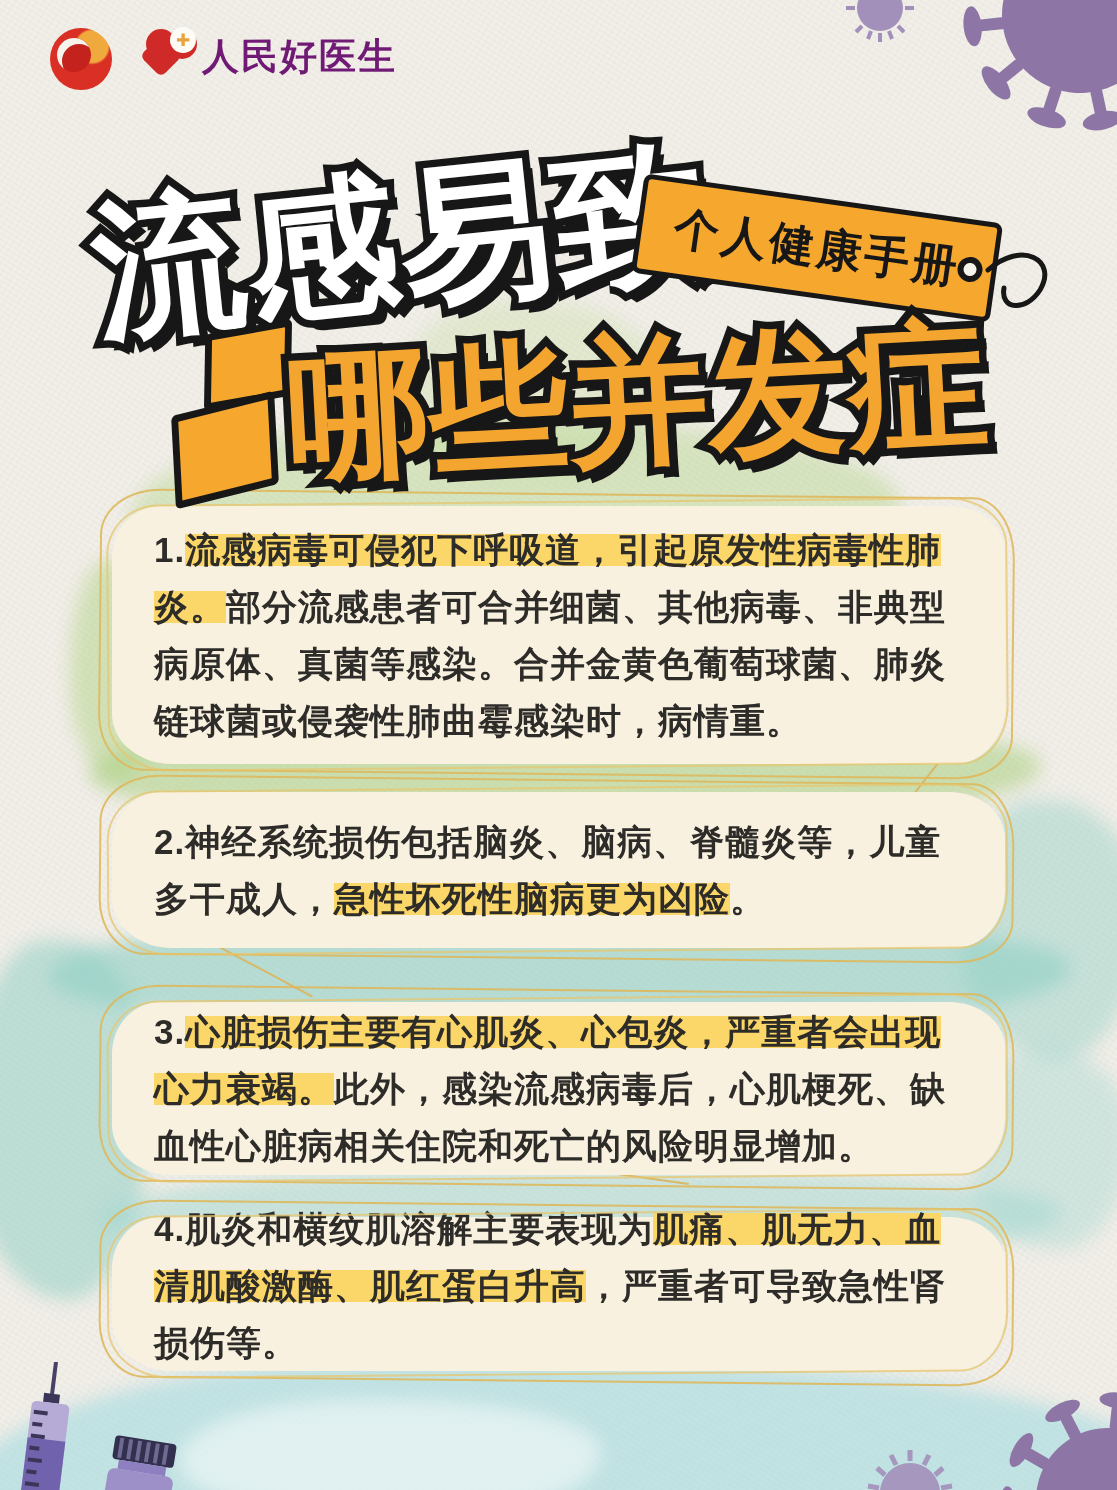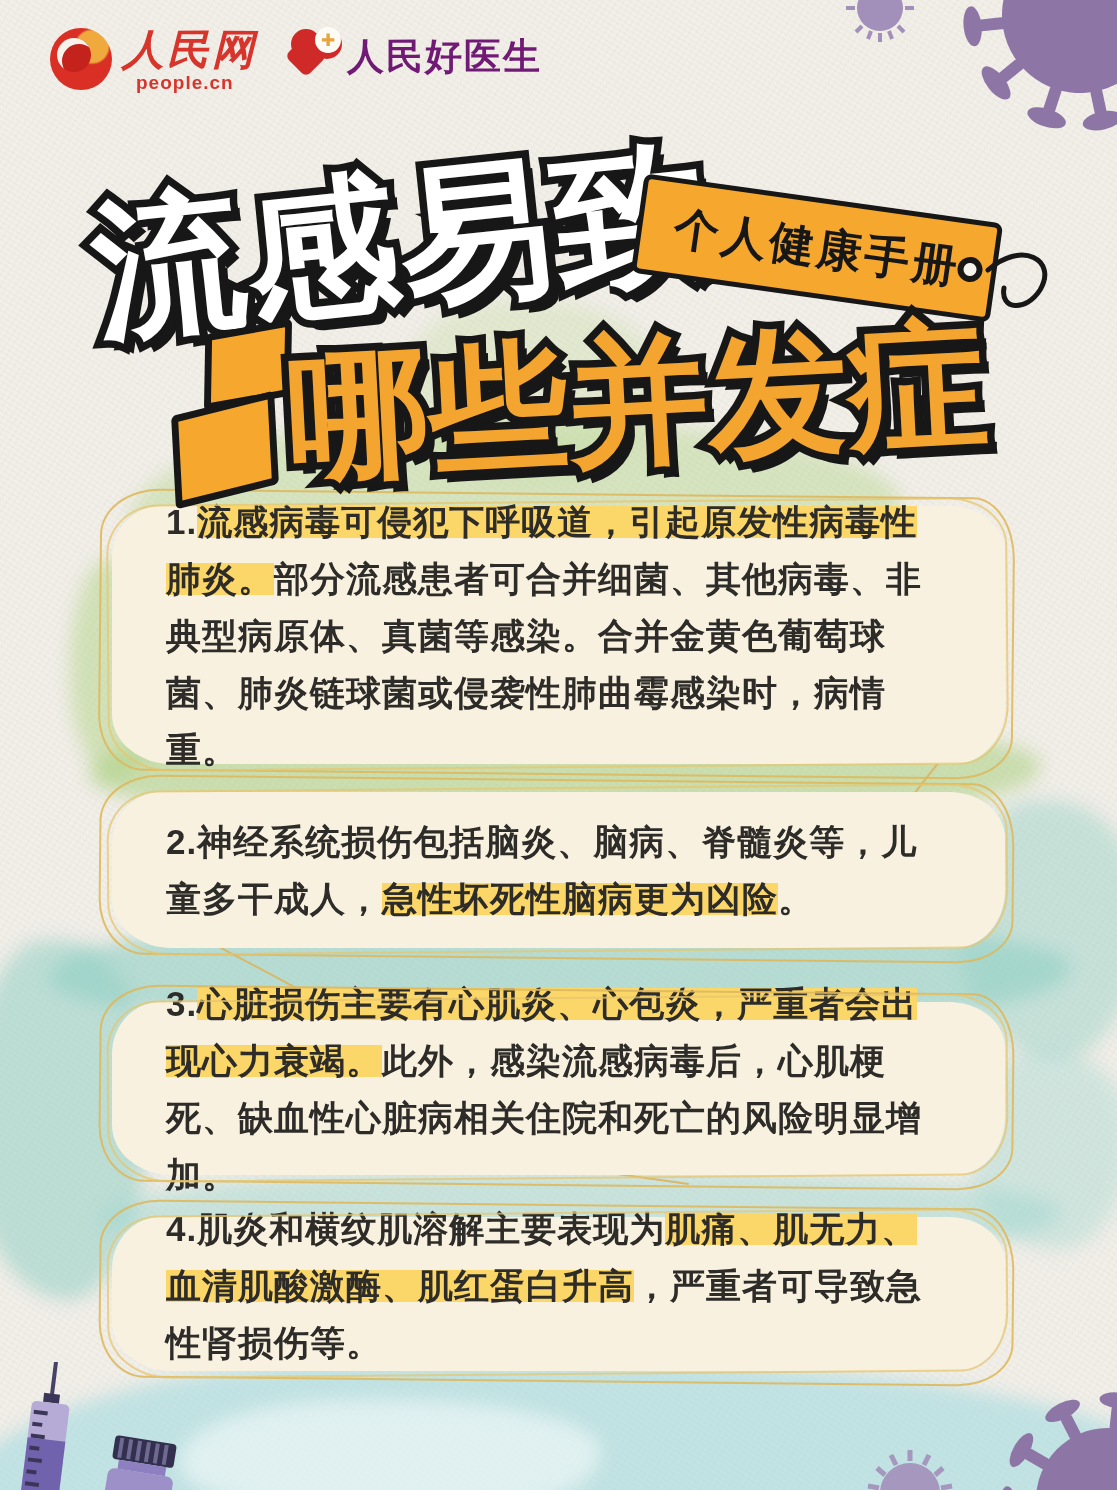--- a/index.html
+++ b/index.html
@@ -68,21 +68,21 @@
   .tag{position:absolute;left:636px;top:198px;width:352px;height:90px;z-index:3;
     background:#f5a72e;border:5px solid #171717;border-radius:8px;transform:rotate(8deg);
     display:flex;align-items:center;justify-content:center;}
   .tag-label{font-size:45px;font-weight:900;color:#171717;letter-spacing:3px;}
   .tag-hole{position:absolute;right:9px;top:50%;transform:translateY(-50%);width:13px;height:13px;
     border:6px solid #171717;border-radius:50%;background:#f6f3ec;}
   .tag-string{position:absolute;left:982px;top:238px;z-index:3;}
   
   .card{position:absolute;left:112px;width:893px;z-index:2;background:#f9f1e0;
     border-radius:48px 56px 50px 60px/52px 46px 58px 50px;box-sizing:border-box;
-    display:flex;align-items:center;padding:0 54px;}
+    display:flex;align-items:center;padding:0 42px;}
   .card::before{content:"";position:absolute;inset:-13px -9px -11px -13px;border:2px solid rgba(222,184,92,.9);
     border-radius:60px 42px 56px 46px/46px 62px 42px 56px;transform:rotate(.6deg);pointer-events:none;}
   .card::after{content:"";position:absolute;inset:-5px -3px -4px -5px;border:2px solid rgba(231,197,110,.75);
     border-radius:52px 58px 48px 62px/50px 48px 60px 52px;transform:rotate(-.5deg);pointer-events:none;}
   .card p{margin:0;font-size:35px;font-weight:800;line-height:57px;letter-spacing:1px;color:#2e2c29;}
   .card .hl{background:linear-gradient(180deg, rgba(0,0,0,0) 10%, #fbd76a 10% 92%, rgba(0,0,0,0) 92%);}
   .card1{top:506px;height:258px;}
   .card2{top:792px;height:156px;}
   .card3{top:1002px;height:173px;}
   .card4{top:1217px;height:154px;align-items:flex-end;}
@@ -214,24 +214,20 @@
     <rect x="119" y="102" width="48" height="9" fill="#8d7fc0"></rect>
     <rect x="110" y="111" width="66" height="80" rx="7" fill="#9d8fc7"></rect>
     <rect x="110" y="138" width="66" height="28" fill="#f4f1ea"></rect>
     <path d="M110 166 h66 v18 a7 7 0 0 1 -7 7 h-52 a7 7 0 0 1 -7 -7 z" fill="#6a5aa8"></path>
   </g>
 </svg>
 
 <div class="header">
   <div class="brand1">
     <div class="globe"></div>
-    <div class="brand1-txt">
-      <div class="brand1-name">人民网</div>
-      <div class="brand1-sub">people.cn</div>
-    </div>
   </div>
   <div class="brand2">
     <div class="heart">
         <span class="badge">✚</span>
       </div>
     <div class="brand2-name">人民好医生</div>
   </div>
 </div>
 
 <div class="t-wrap title1">

